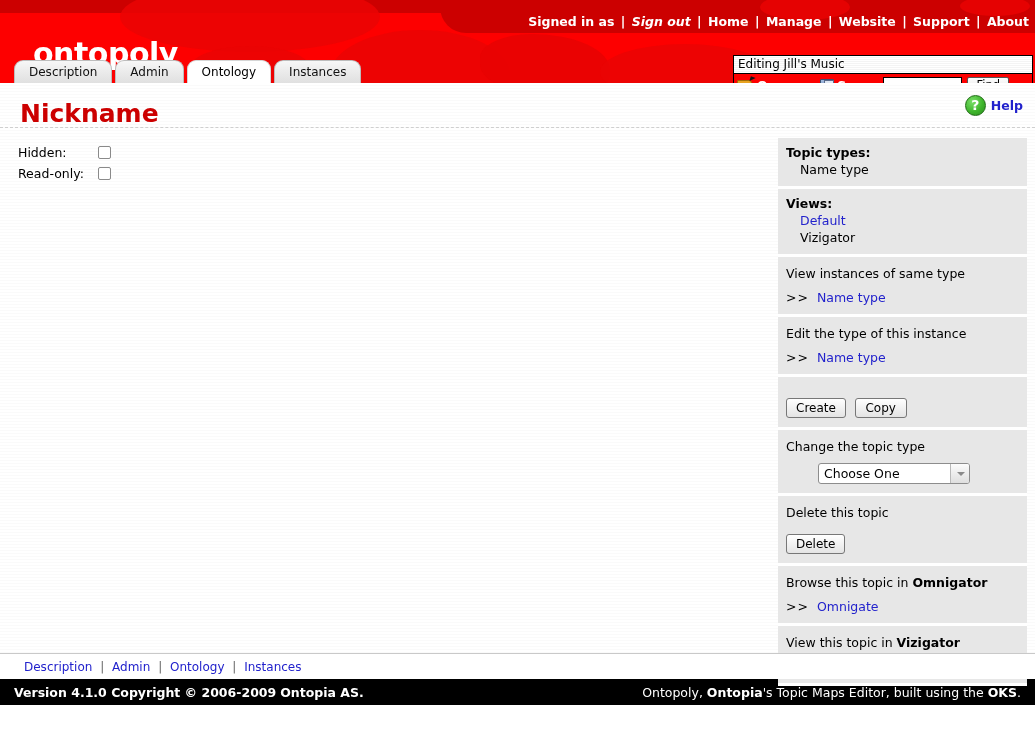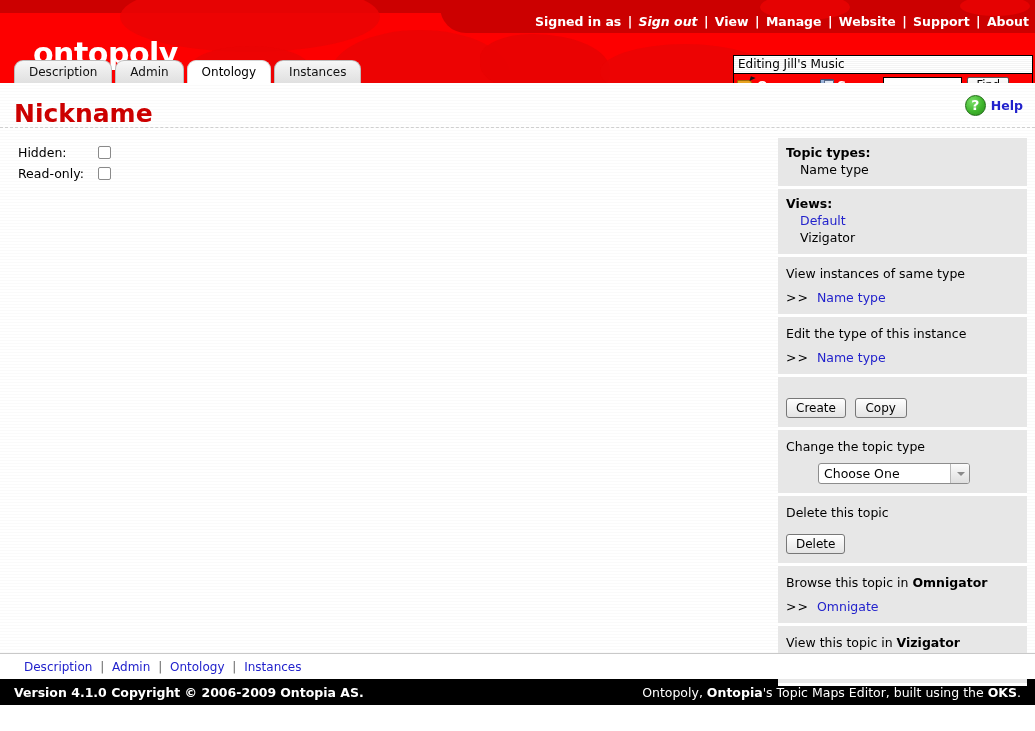--- a/index.html
+++ b/index.html
@@ -155,20 +155,21 @@
     width: 1035px;
     height: 596px;
     background: #ffffff;
     background-image: repeating-linear-gradient(to bottom, #ffffff 0px, #ffffff 2px, #fafafa 2px, #fafafa 3px);
   }
 
   .title-row {
     position: relative;
     padding: 10px 26px 0 14px;
     height: 44px;
+    margin-left: 6px;
   }
   .page-title {
     color: #cc0000;
     font-size: 25px;
     font-weight: bold;
     line-height: 1;
     margin: 8px 0 0 0;
   }
   .help-block {
     position: absolute;
@@ -402,21 +403,21 @@
   <div class="wm2" style="left:960px;top:-4px;width:70px;height:20px;border-radius:50%;"></div>
   <div class="wm" style="left:190px;top:46px;width:120px;height:44px;"></div>
 
   <div class="logo">ontopoly</div>
 
   <div class="topnav">
     <span>Signed in as</span>
     <span class="sep">|</span>
     <a class="signout">Sign out</a>
     <span class="sep">|</span>
-    <a>View</a>
+    <a>Home</a>
     <span class="sep">|</span>
     <a>Manage</a>
     <span class="sep">|</span>
     <a>Website</a>
     <span class="sep">|</span>
     <a>Support</a>
     <span class="sep">|</span>
     <a>About</a>
   </div>
 

